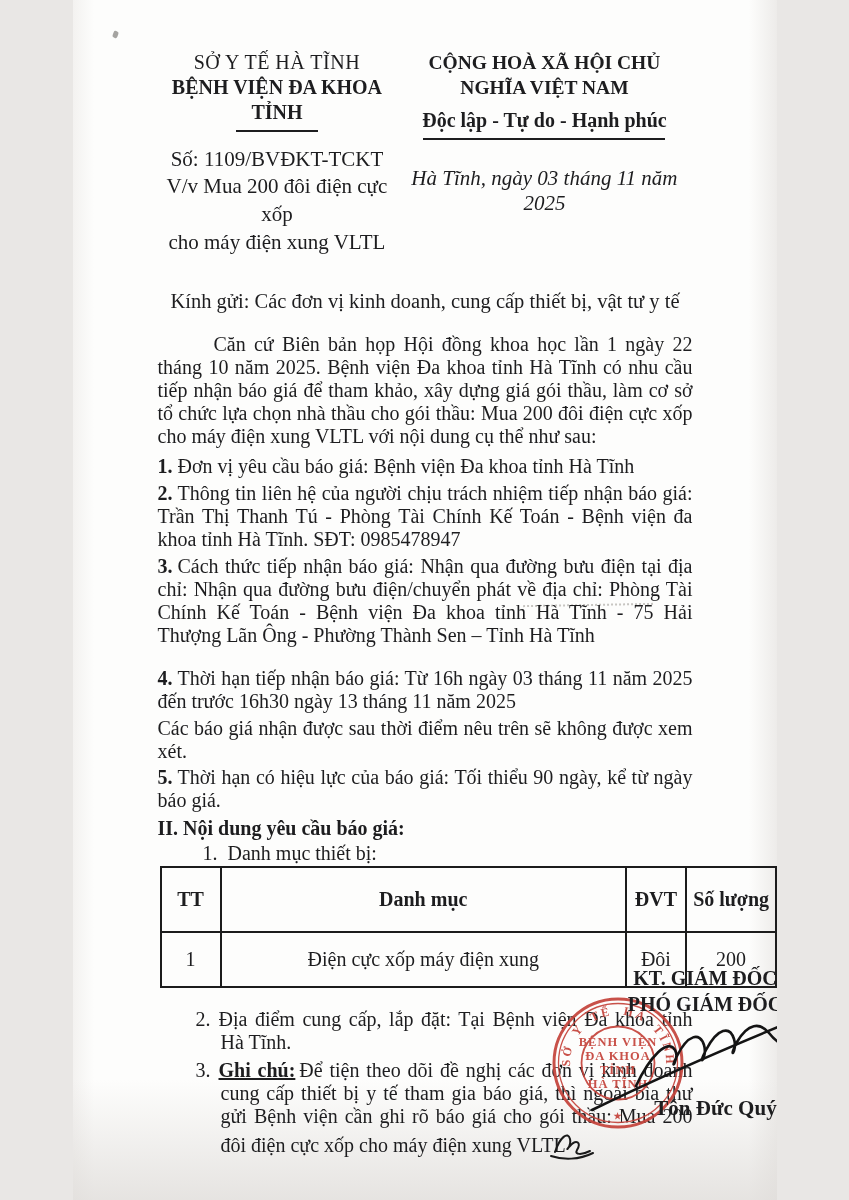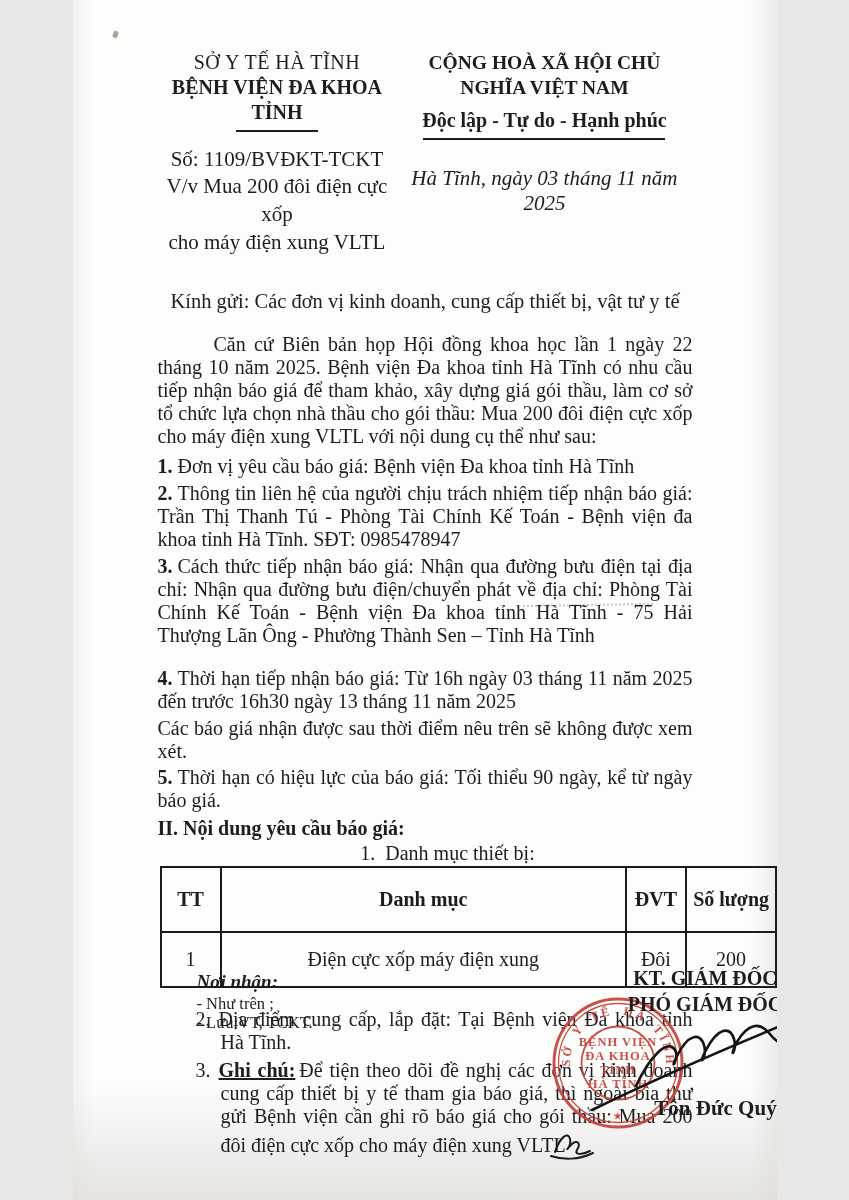--- a/index.html
+++ b/index.html
@@ -32,21 +32,21 @@
 
   
   .salutation{margin-top:34px;text-align:center;font-size:20.5px;line-height:23px;}
   .para{font-size:20px;line-height:23px;text-align:justify;margin:0;}
   .intro{margin-top:20px;text-indent:56px;}
   .sec-heading{margin-top:0;font-size:20px;line-height:23px;}
   .sec2-heading{font-weight:bold;margin-top:5px;}
   .item{margin-top:4px;}
   .item .num{font-weight:bold;margin-right:5px;}
   .plain-note{margin-top:4px;}
-  .sub-item-1{margin-top:2px;padding-left:45px;text-align:center;}
+  .sub-item-1{margin-top:2px;padding-left:45px;text-align:left;}
   .sub-item-1 .snum{margin-right:10px;}
   ol.sub-list{list-style:none;margin:0;padding:0;}
   ol.sub-list li{font-size:20px;line-height:23px;text-align:justify;
     margin-top:5px;padding-left:63px;text-indent:-25px;}
   ol.sub-list .snum{margin-right:8px;}
   .ghichu-label{font-weight:bold;text-decoration:underline;margin-right:4px;}
   .mini-sig{display:inline-block;vertical-align:-8px;margin-left:8px;}
 
   
   table.quote-table{margin-top:1px;border-collapse:collapse;table-layout:fixed;
@@ -151,25 +151,20 @@
     <ol class="sub-list" style="margin-top:20px">
       <li><span class="snum">2.</span><span>Địa điểm cung cấp, lắp đặt: Tại Bệnh viện Đa khoa tỉnh Hà Tĩnh.</span></li>
       <li><span class="snum">3.</span><span class="ghichu-label">Ghi chú:</span><span>Để tiện theo dõi đề nghị các đơn vị kinh doanh cung cấp thiết bị y tế tham gia báo giá, thì ngoài bìa thư gửi Bệnh viện cần ghi rõ báo giá cho gói thầu: Mua 200 đôi điện cực xốp cho máy điện xung VLTL</span><span class="mini-sig"><svg width="46" height="32" viewBox="0 0 46 32">
               <path d="M6 24 C 11 9 19 3 21 11 C 23 19 14 25 21 18 C 27 11 33 14 28 22 C 25 27 33 27 41 23" fill="none" stroke="#1a1a1a" stroke-width="2" stroke-linecap="round"></path>
               <path d="M2 28 C 14 32 30 32 44 25" fill="none" stroke="#1a1a1a" stroke-width="2" stroke-linecap="round"></path>
             </svg></span></li>
     </ol>
 
   </div>
 
-  <div class="recipients">
-    <div class="label">Nơi nhận:</div>
-    <div class="entry">- Như trên ;</div>
-    <div class="entry">- Lưu:VT, TCKT.</div>
-  </div>
 
   <div class="sign-titles">
     <div class="t1">KT. GIÁM ĐỐC</div>
     <div class="t2">PHÓ GIÁM ĐỐC</div>
   </div>
 
   <svg class="stamp" width="136" height="136" viewBox="0 0 136 136">
     <g stroke="#c5443c" fill="none">
       <circle cx="68" cy="68" r="64" stroke-width="3"></circle>
       <circle cx="68" cy="68" r="59.5" stroke-width="1.3"></circle>

